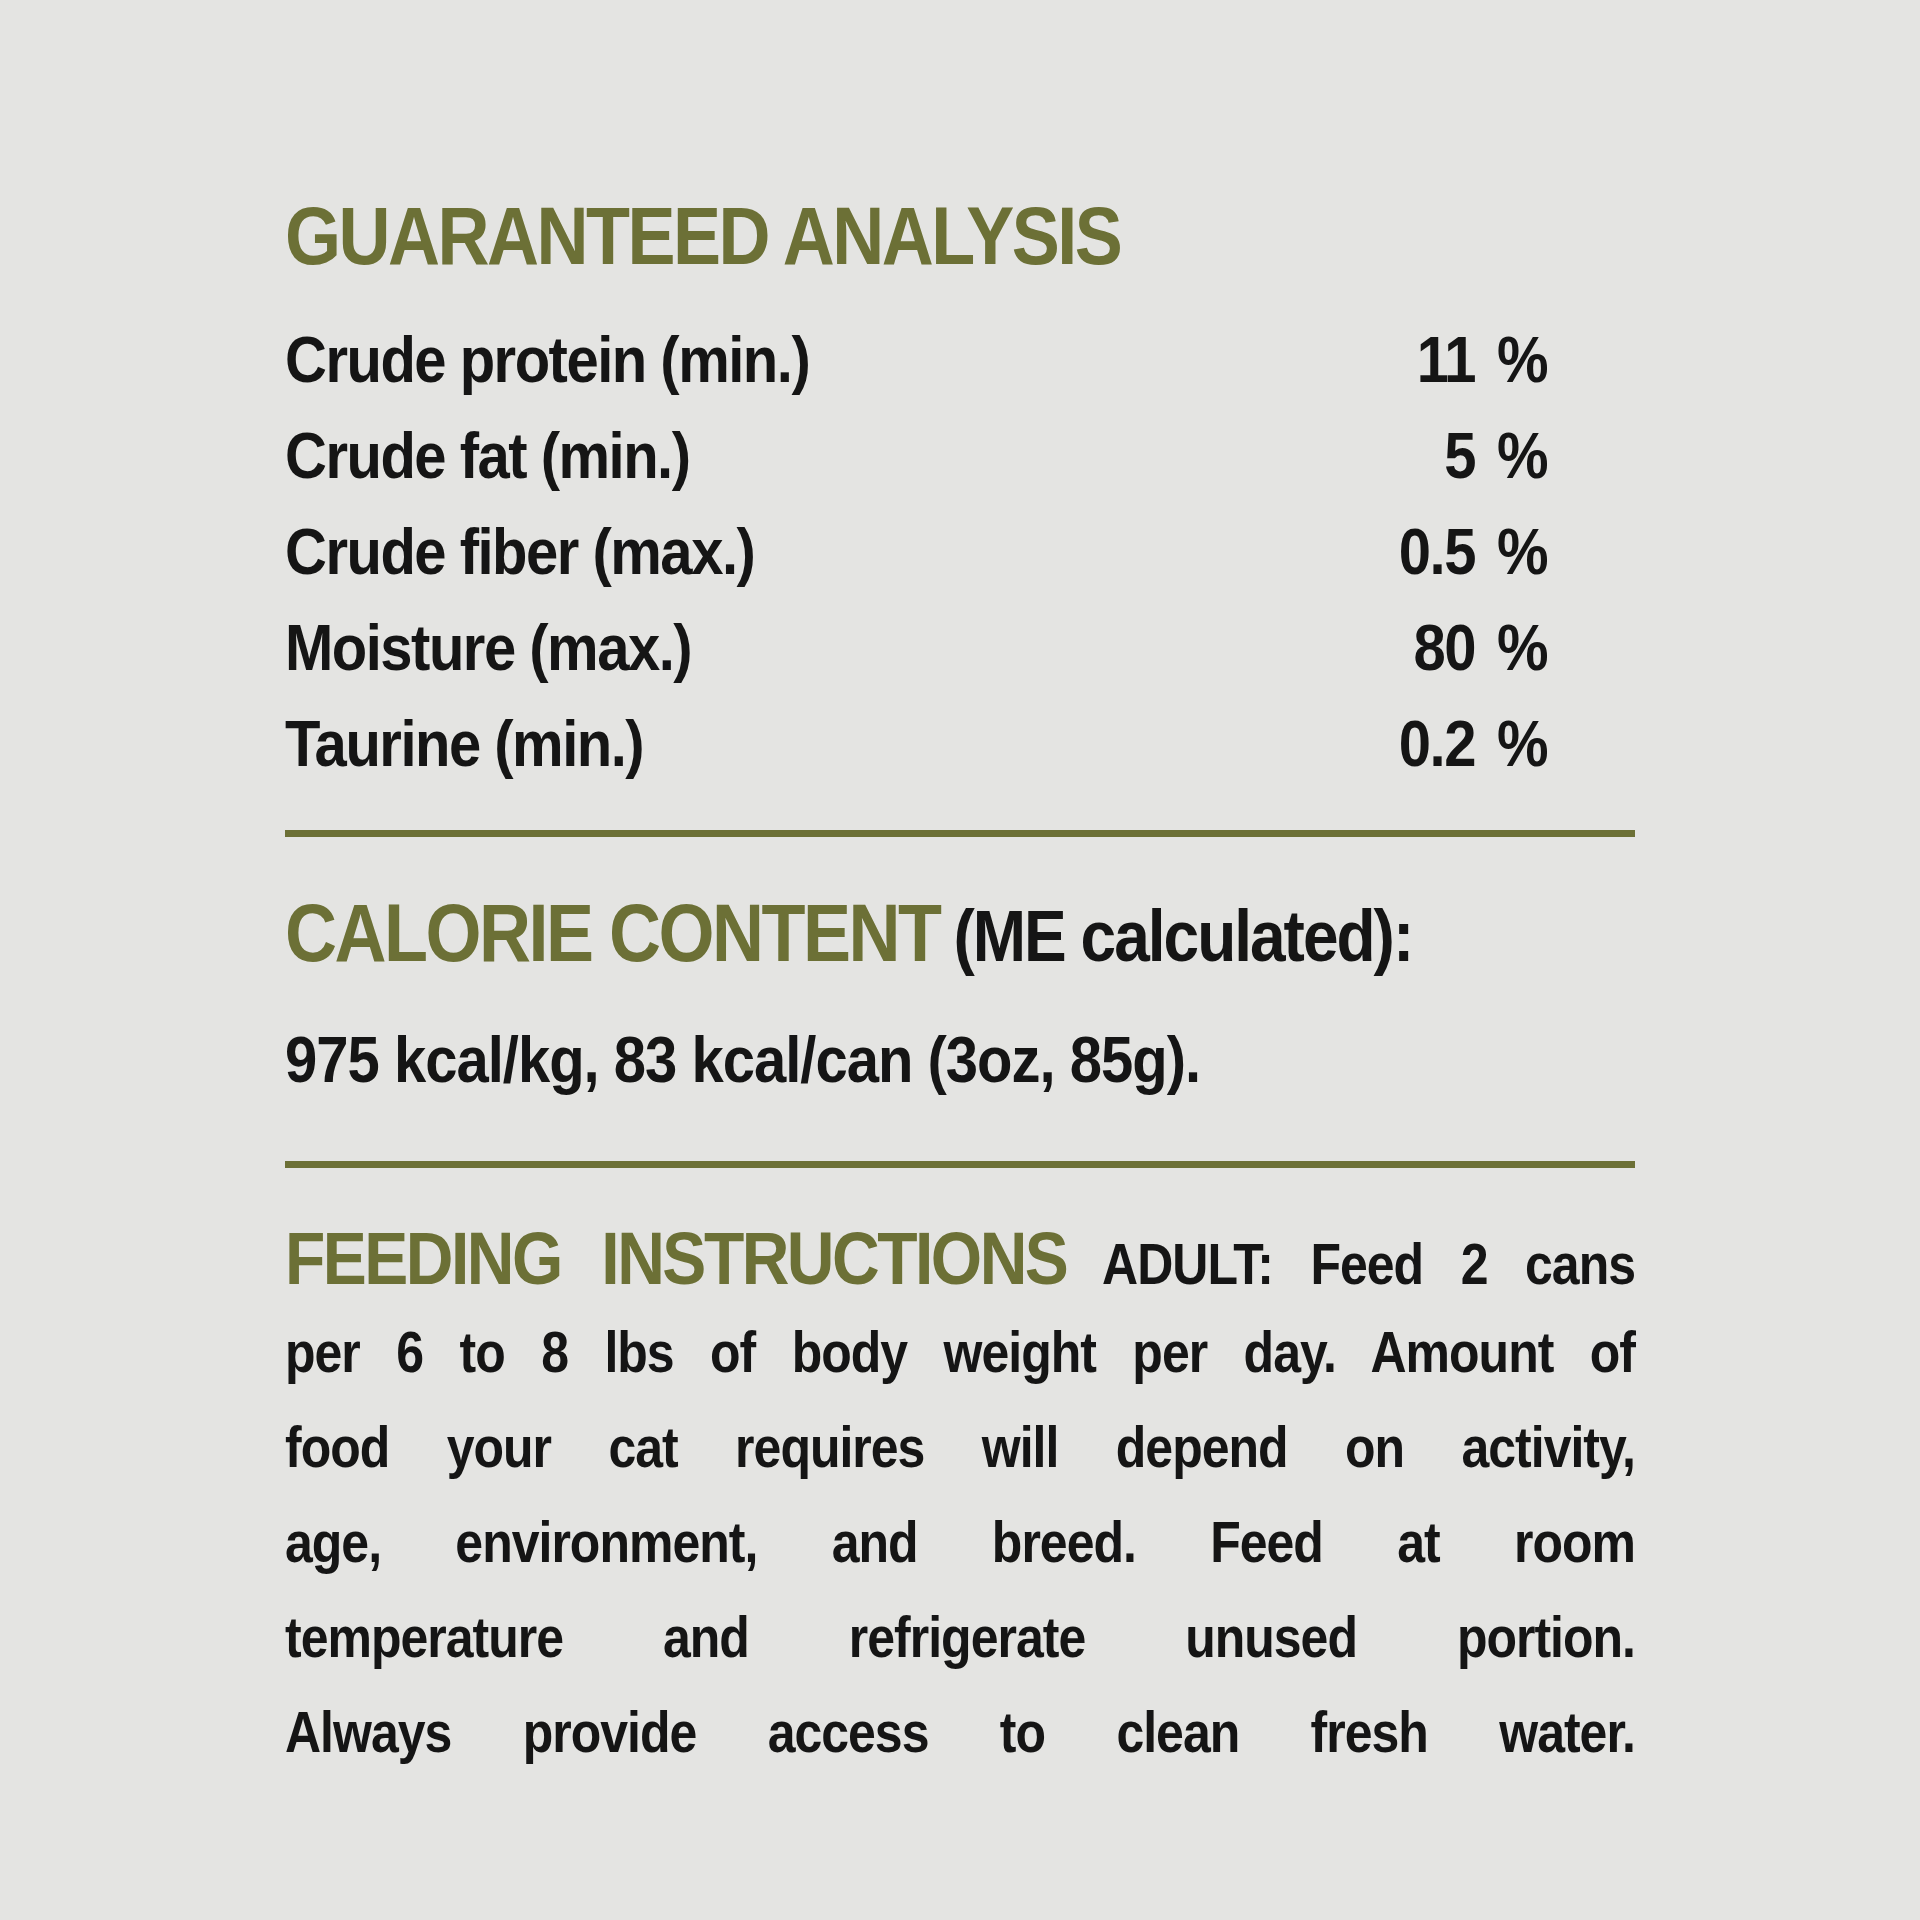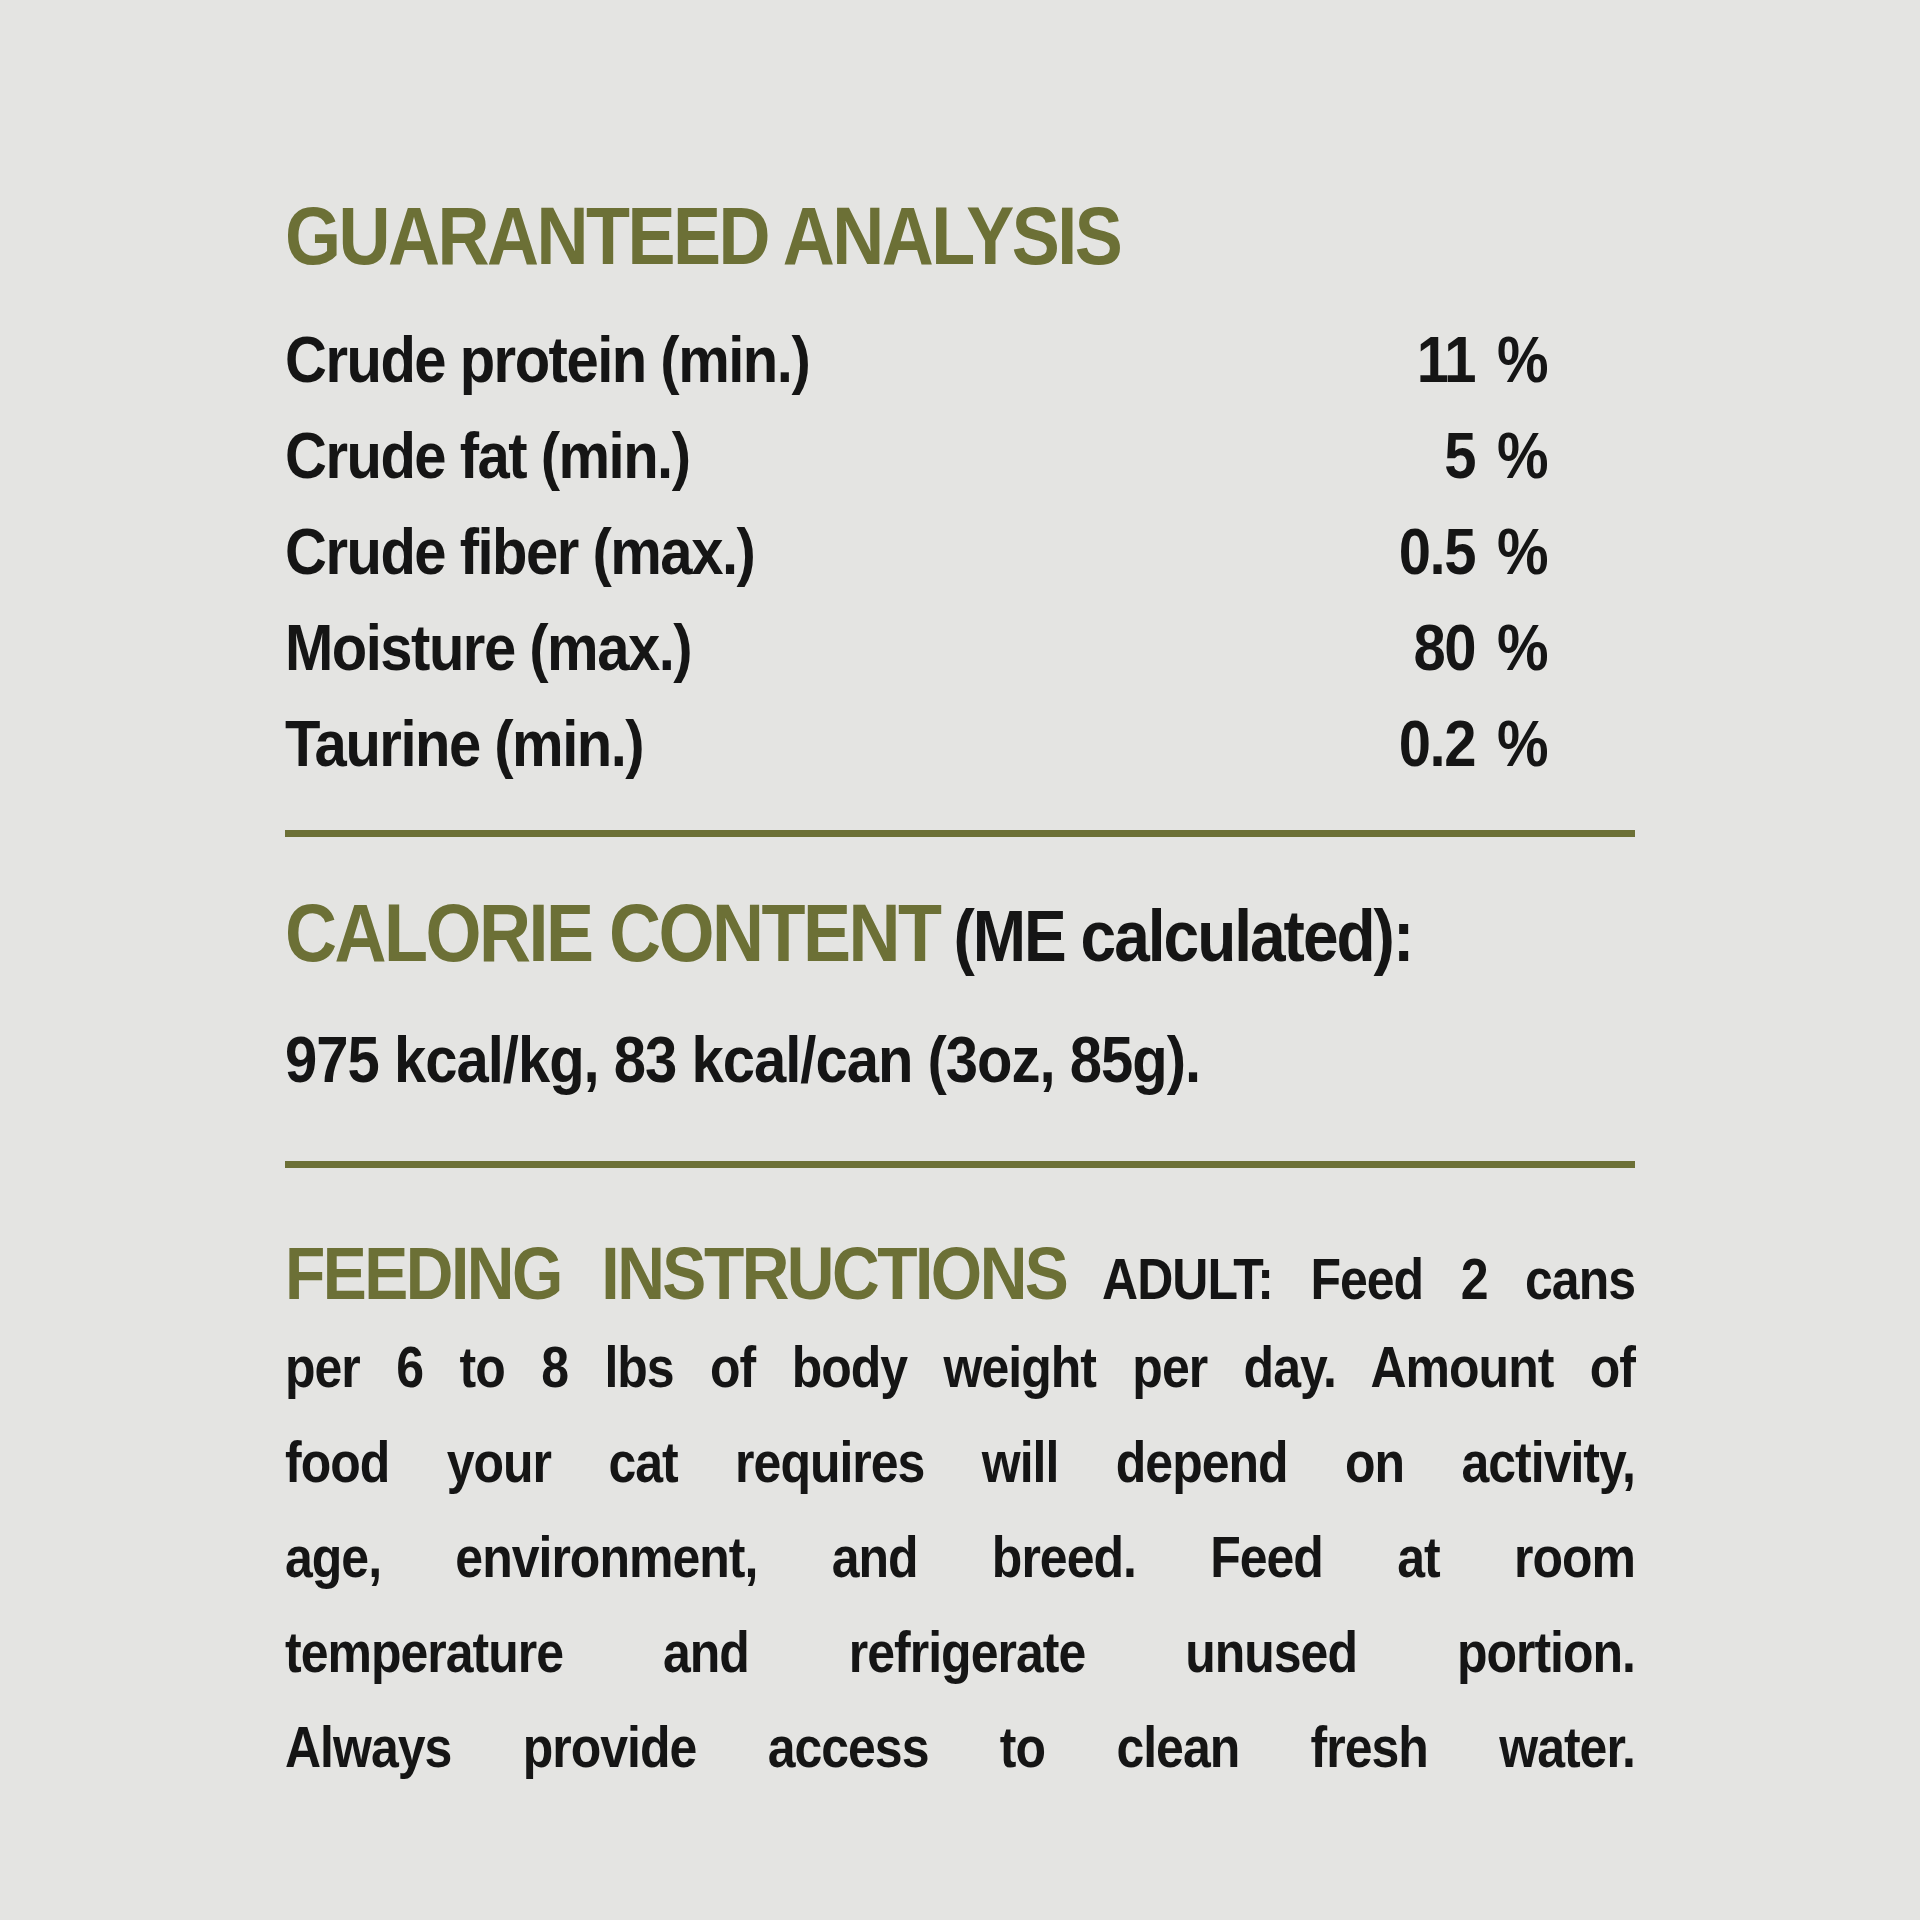--- a/index.html
+++ b/index.html
@@ -72,21 +72,21 @@
   }
   .calorie-value {
     margin-top: 30px;
     font-size: 58px;
     font-weight: 700;
     letter-spacing: -1px;
     line-height: 75px;
   }
 
   .feeding {
-    margin-top: 58px;
+    margin-top: 43px;
     font-size: 50px;
     font-weight: 700;
     letter-spacing: -1px;
   }
   .feeding-line {
     line-height: 95px;
     height: 95px;
     text-align: justify;
     text-align-last: justify;
   }

